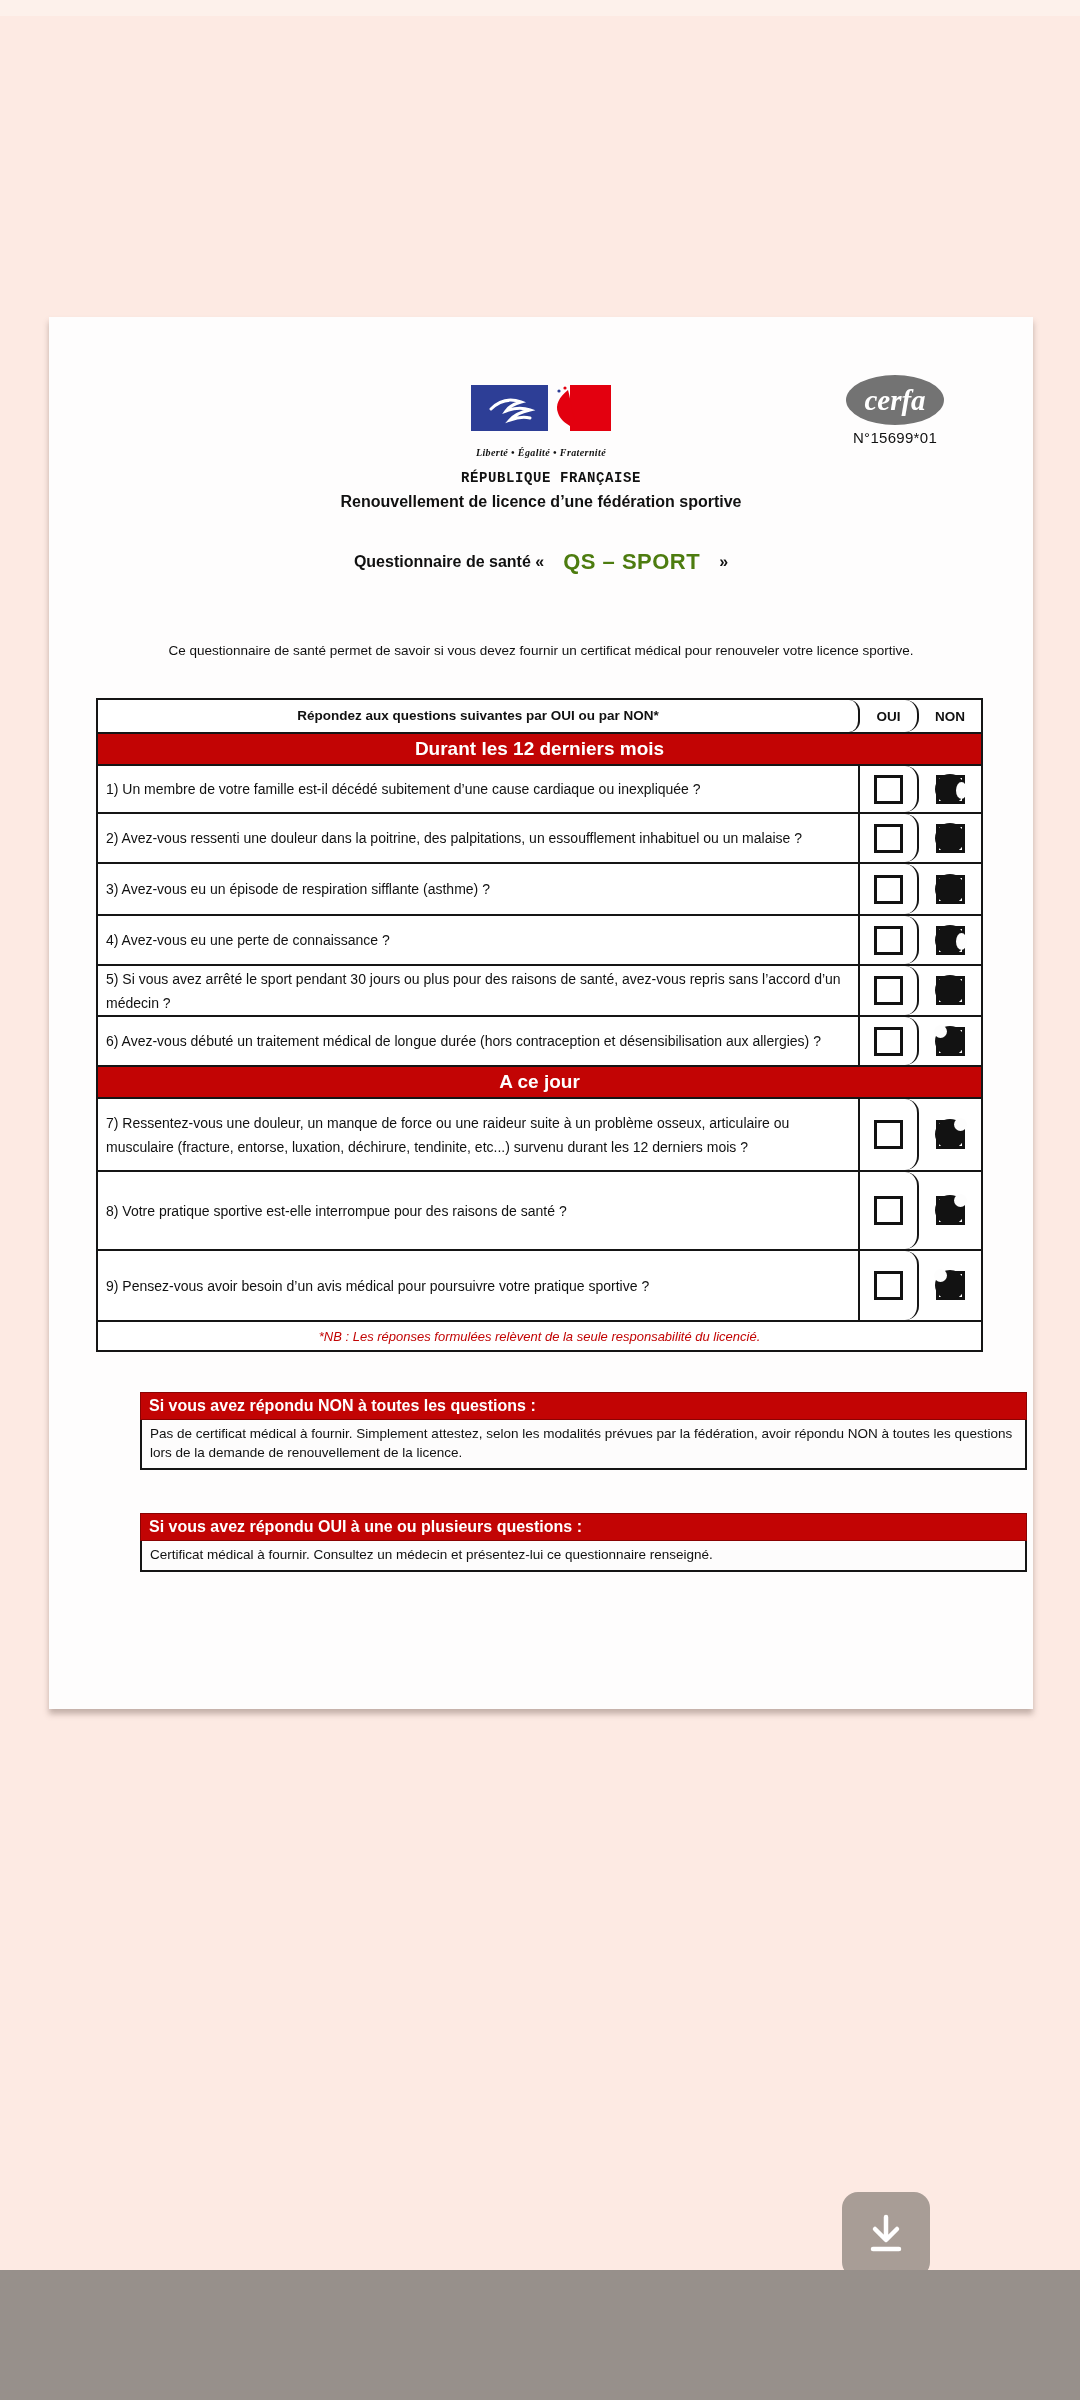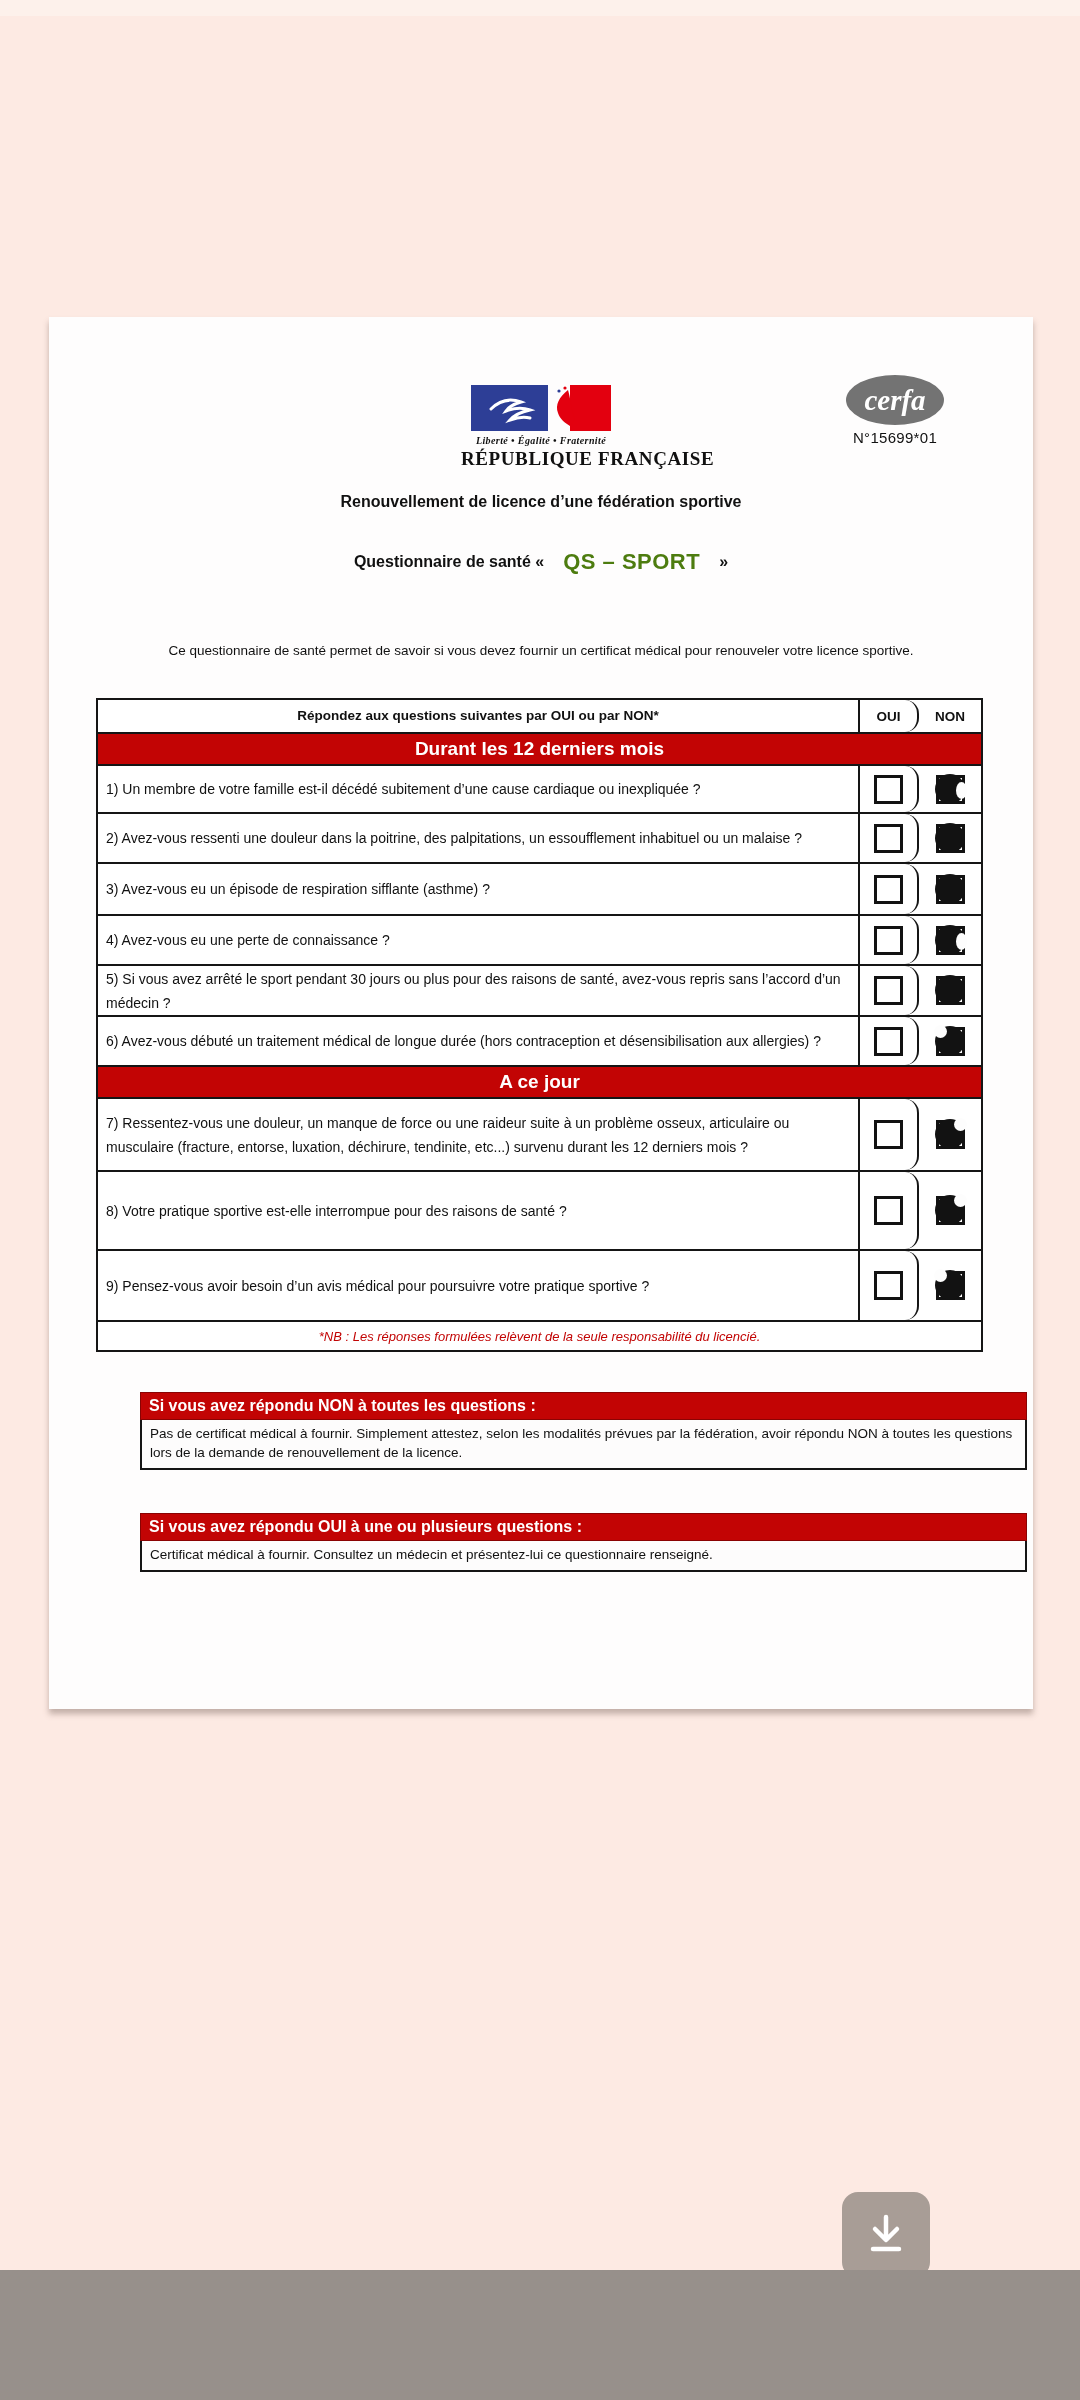--- a/index.html
+++ b/index.html
@@ -12,22 +12,22 @@
   .status-strip { position:absolute; left:0; top:0; width:1080px; height:16px; background:#fdf1eb; }
 
   
   .page {
     position:absolute; left:49px; top:317px; width:984px; height:1392px;
     background:#fefdfd; box-shadow:0 5px 6px rgba(100,80,70,.38);
   }
 
   .gov-logo { position:absolute; left:412px; top:68px; width:160px; text-align:center; }
   .gov-logo svg { display:block; margin:0 auto; }
-  .motto { font-family:"Liberation Serif", serif; font-style:italic; font-weight:bold; font-size:10px; margin-top:4px; letter-spacing:.4px; white-space:nowrap; }
-  .republic { font-family:Liberation Serif, serif; font-weight:bold; font-size:19px; letter-spacing:.6px; margin-top:2px; white-space:nowrap; }
+  .motto { font-family:"Liberation Serif", serif; font-style:italic; font-weight:bold; font-size:10px; margin-top:16px; letter-spacing:.4px; white-space:nowrap; }
+  .republic { font-family:Liberation Mono, monospace; font-weight:bold; font-size:14px; letter-spacing:.6px; margin-top:12px; white-space:nowrap; }
 
   .cerfa-wrap { position:absolute; left:794px; top:58px; width:104px; text-align:center; }
   .cerfa-oval {
     width:98px; height:50px; border-radius:50%; background:#737373; margin:0 auto;
     display:flex; align-items:center; justify-content:center;
     color:#fff; font-family:"Liberation Serif", serif; font-style:italic; font-size:29px; font-weight:bold;
   }
   .cerfa-num { font-size:15px; font-weight:normal; margin-top:4px; letter-spacing:.3px; }
 
   .title1 { position:absolute; left:0; top:176px; width:100%; text-align:center; font-weight:bold; font-size:16px; }
@@ -35,21 +35,21 @@
   .title2 .hl { font-size:22px; margin:0 4px; letter-spacing:.5px; }
   .intro { position:absolute; left:0; top:326px; width:100%; text-align:center; font-size:13.5px; }
 
   
   .qtable { position:absolute; left:47px; top:381px; width:887px; border:2.5px solid #151515; background:#fff; }
   .trow { display:flex; align-items:stretch; border-top:2px solid #151515; }
   .trow:first-child { border-top:none; }
   .q-cell { flex:1; border-right:2px solid #151515; display:flex; align-items:center; padding:2px 10px 2px 8px; font-size:14px; line-height:24px; }
   .oui-cell { width:59px; border-right:2px solid #151515; display:flex; align-items:center; justify-content:center;border-radius:14px; }
   .non-cell { width:62px; display:flex; align-items:center; justify-content:center; }
-  .hdr .q-cell { justify-content:center; font-weight:bold; font-size:13.5px; padding:0; }
+  .hdr .q-cell { justify-content:center; font-weight:bold; font-size:13.5px; padding:0;border-radius:11px; }
   .hdr .oui-cell, .hdr .non-cell { font-weight:bold; font-size:13.5px; }
   .banner { display:flex; align-items:center; justify-content:center; background:#c20404; color:#fff;
             font-weight:bold; font-size:19px; border-top:2px solid #151515; }
   .fnote { display:flex; align-items:center; justify-content:center; border-top:2px solid #151515;
            color:#c20404; font-style:italic; font-size:13px; }
 
   
   .cb { position:relative; width:29px; height:29px; border:3.5px solid #121212; background:#fff; }
   .cb.checked::before { content:""; position:absolute; left:-4px; top:-4px; width:30px; height:30px; border-radius:50%; background:#121212; }
   .cb.v-right::after { content:""; position:absolute; right:-5px; top:4px; width:11px; height:17px; border-radius:50%; background:#fdfdfd; }

